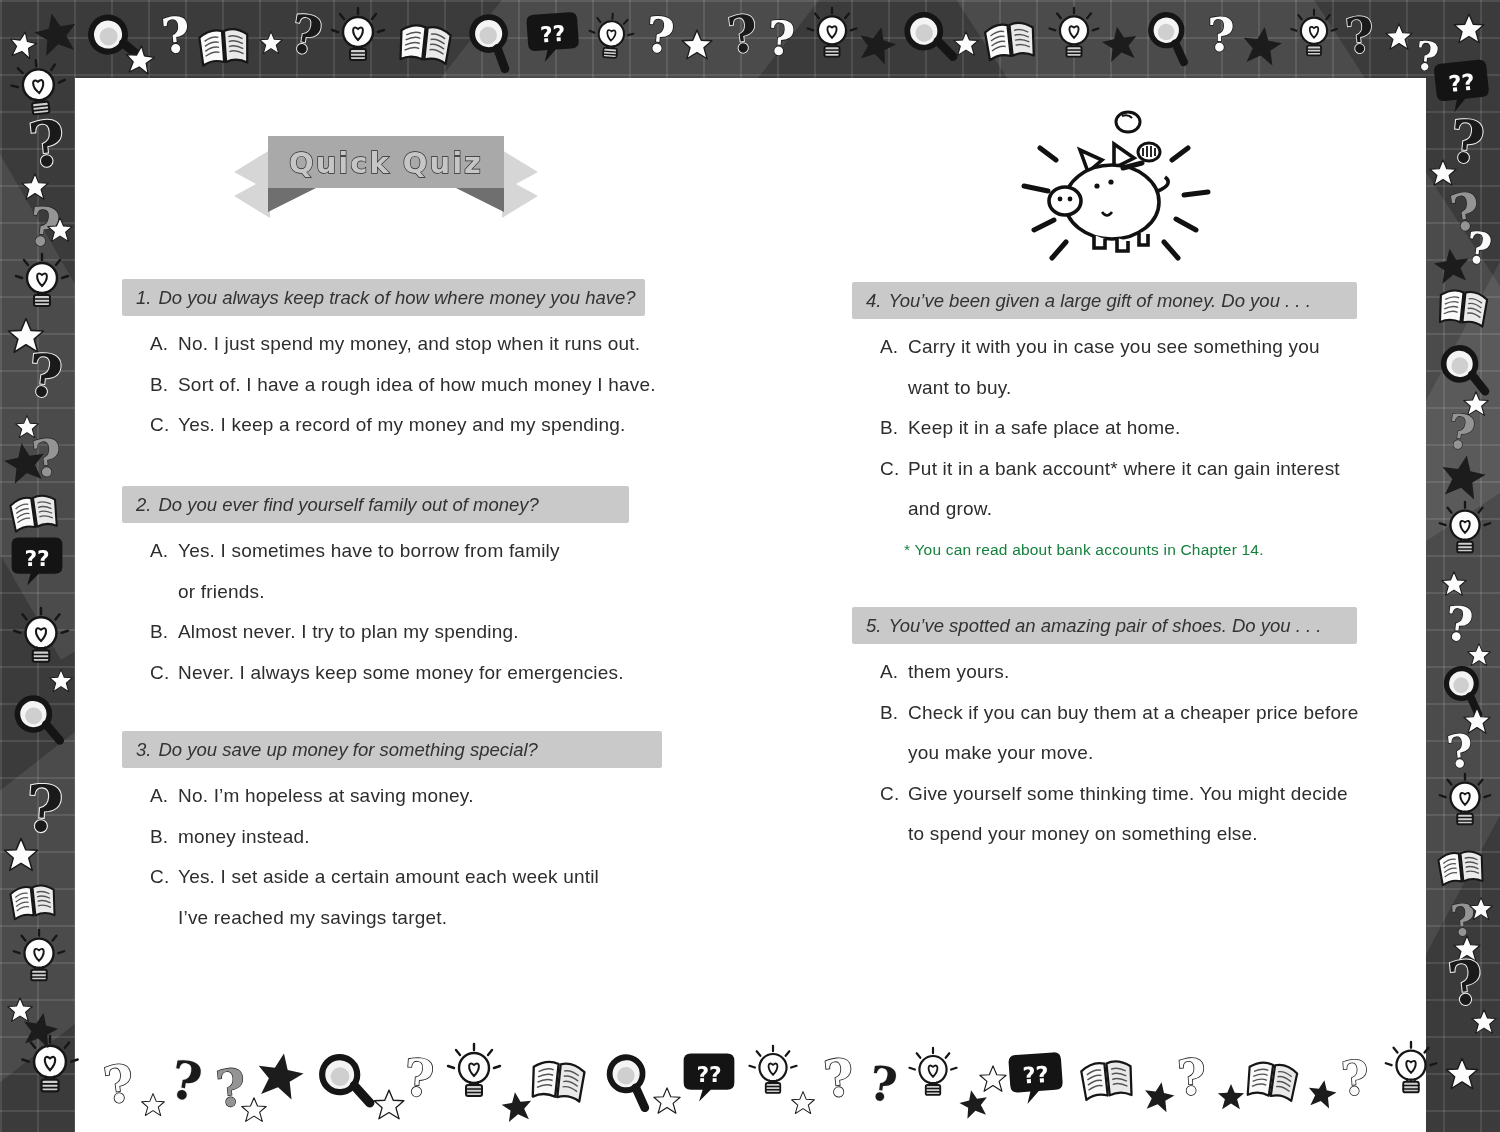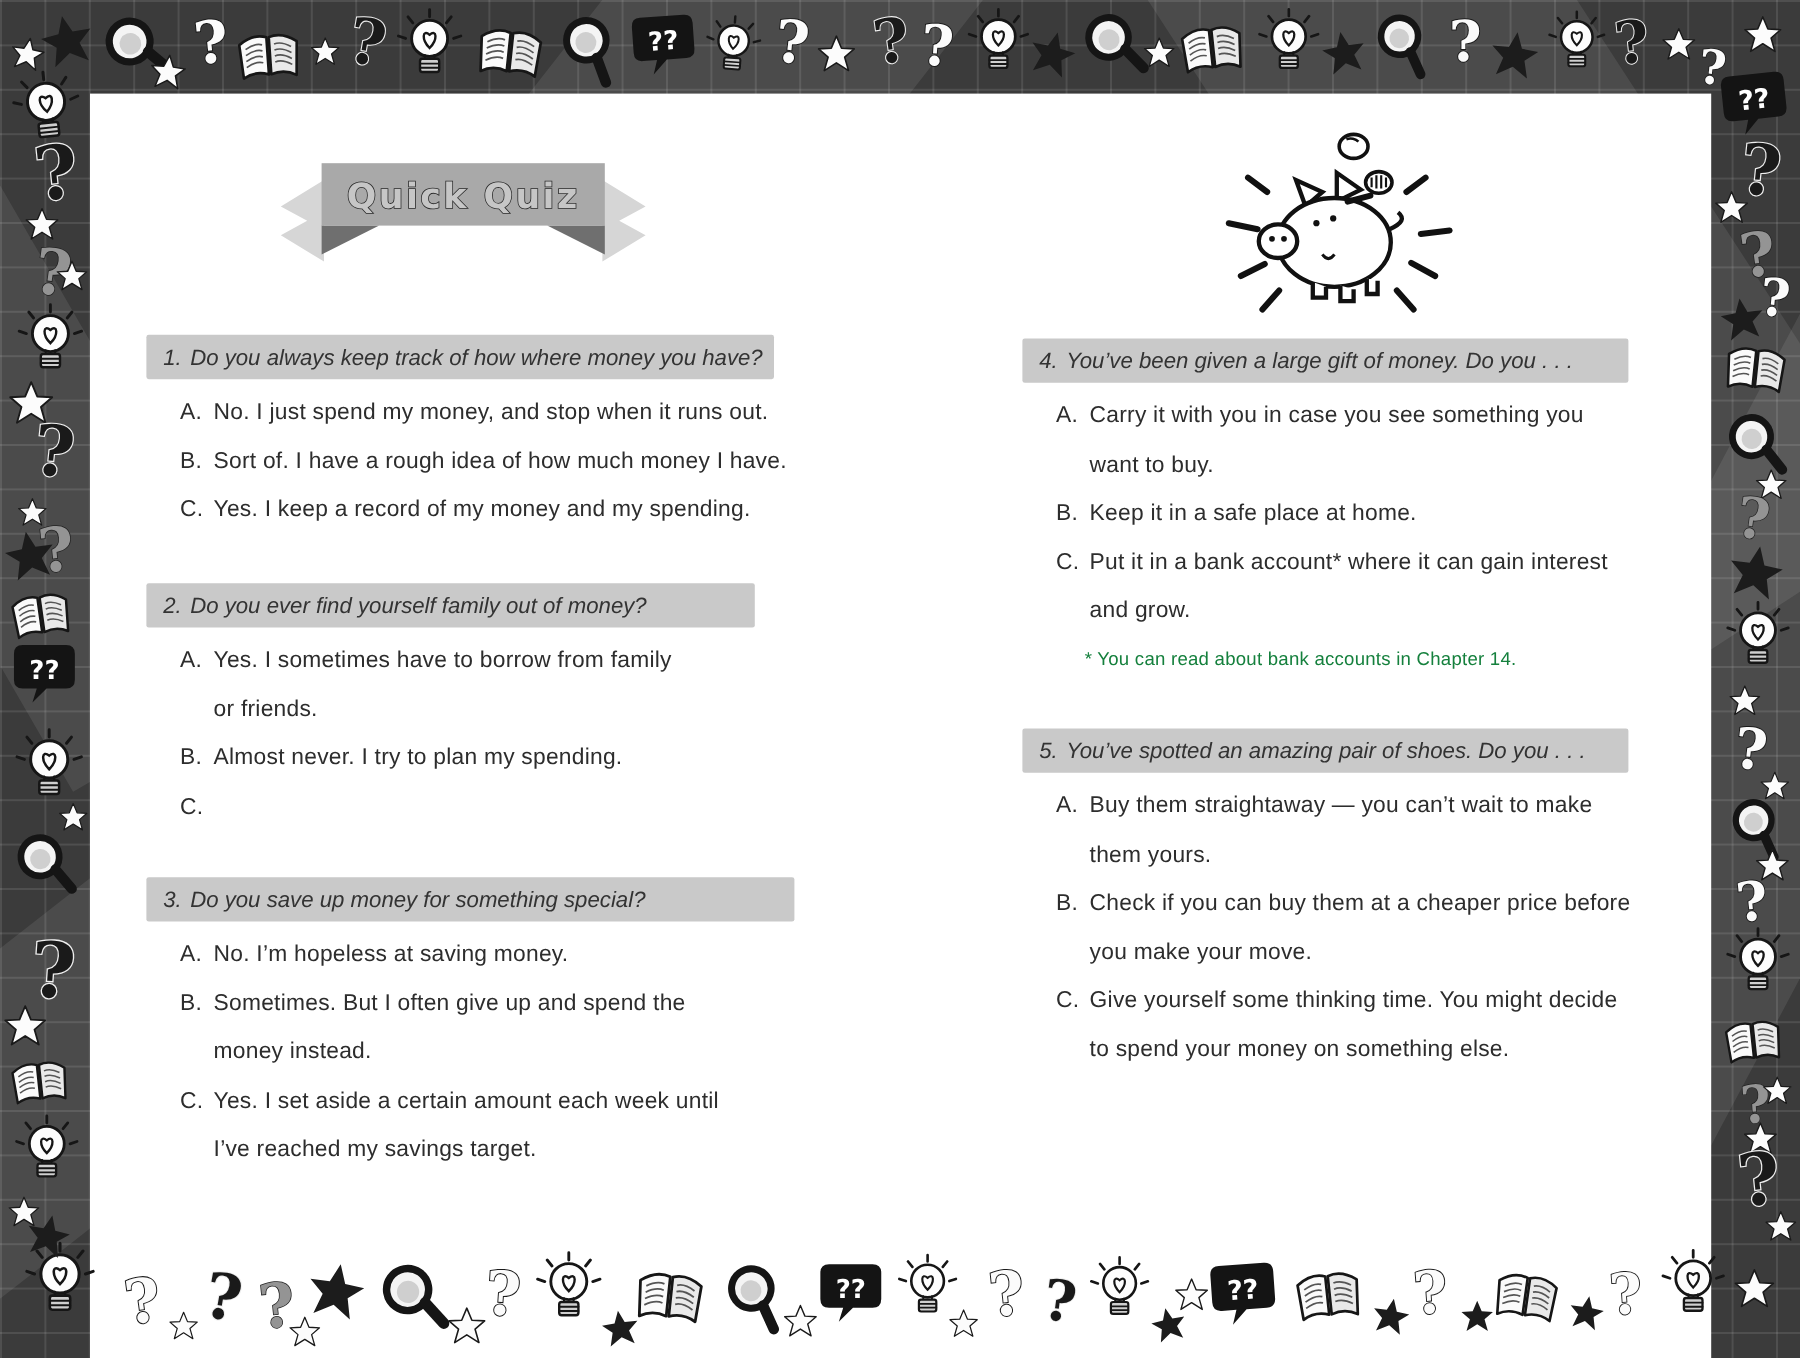--- a/index.html
+++ b/index.html
@@ -190,40 +190,42 @@
           </div>
         </div>
         <div class="opt">
           <div class="letter">B.</div>
           <div>
               <div class="opt-line">Almost never. I try to plan my spending.</div>
             </div>
         </div>
         <div class="opt">
           <div class="letter">C.</div>
+          <div>
+              <div class="opt-line">Never. I always keep some money for emergencies.</div>
+            </div>
         </div>
       </div>
     </div>
 
     <div class="qblock" id="q3">
       <div class="qbar">
         <span class="qnum">3.</span>
         <span>Do you save up money for something special?</span>
       </div>
       <div class="opts">
         <div class="opt">
           <div class="letter">A.</div>
           <div>
               <div class="opt-line">No. I’m hopeless at saving money.</div>
             </div>
         </div>
         <div class="opt">
           <div class="letter">B.</div>
           <div>
-            <div class="opt-line">Sometimes. But I often give up and spend the</div>
             <div class="opt-line">money instead.</div>
           </div>
         </div>
         <div class="opt">
           <div class="letter">C.</div>
           <div>
             <div class="opt-line">Yes. I set aside a certain amount each week until</div>
             <div class="opt-line">I’ve reached my savings target.</div>
           </div>
         </div>
@@ -262,21 +264,20 @@
 
     <div class="qblock" id="q5">
       <div class="qbar">
         <span class="qnum">5.</span>
         <span>You’ve spotted an amazing pair of shoes. Do you . . .</span>
       </div>
       <div class="opts">
         <div class="opt">
           <div class="letter">A.</div>
           <div>
-            <div class="opt-line">Buy them straightaway — you can’t wait to make</div>
             <div class="opt-line">them yours.</div>
           </div>
         </div>
         <div class="opt">
           <div class="letter">B.</div>
           <div>
             <div class="opt-line">Check if you can buy them at a cheaper price before</div>
             <div class="opt-line">you make your move.</div>
           </div>
         </div>

